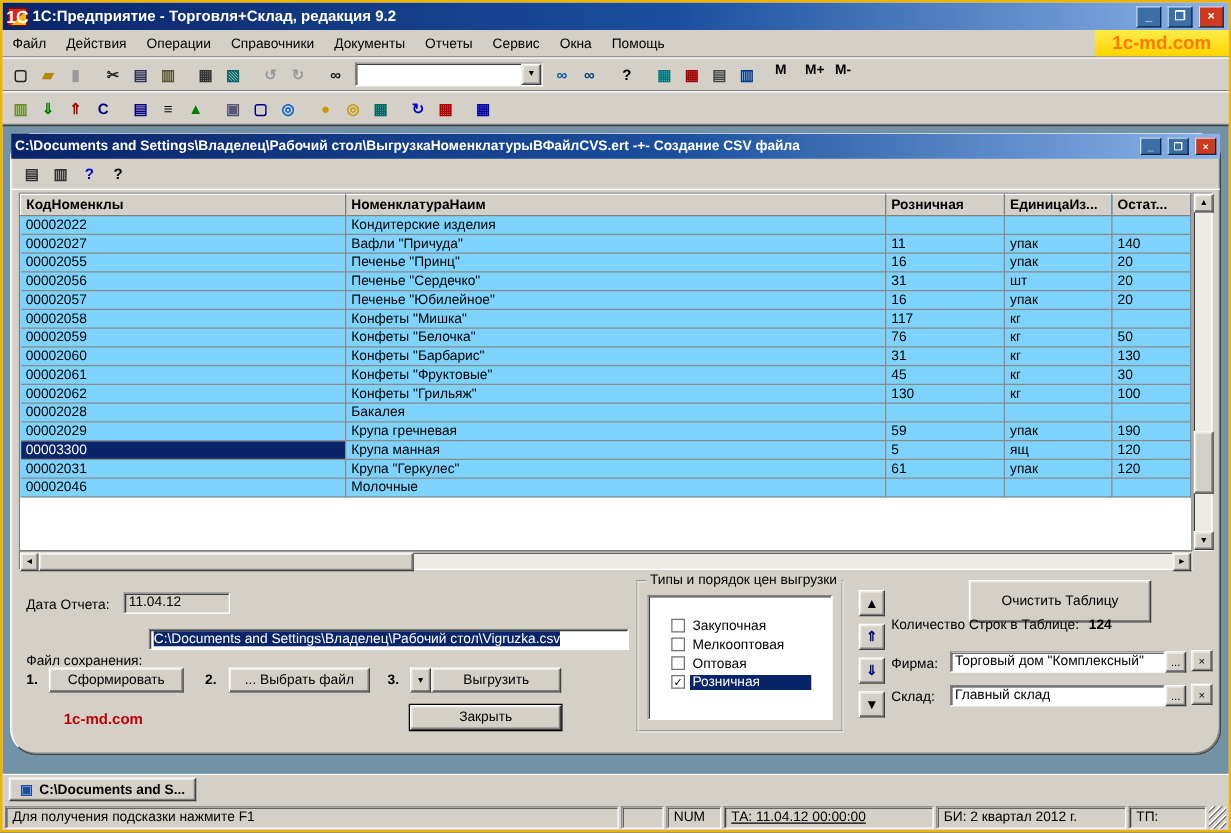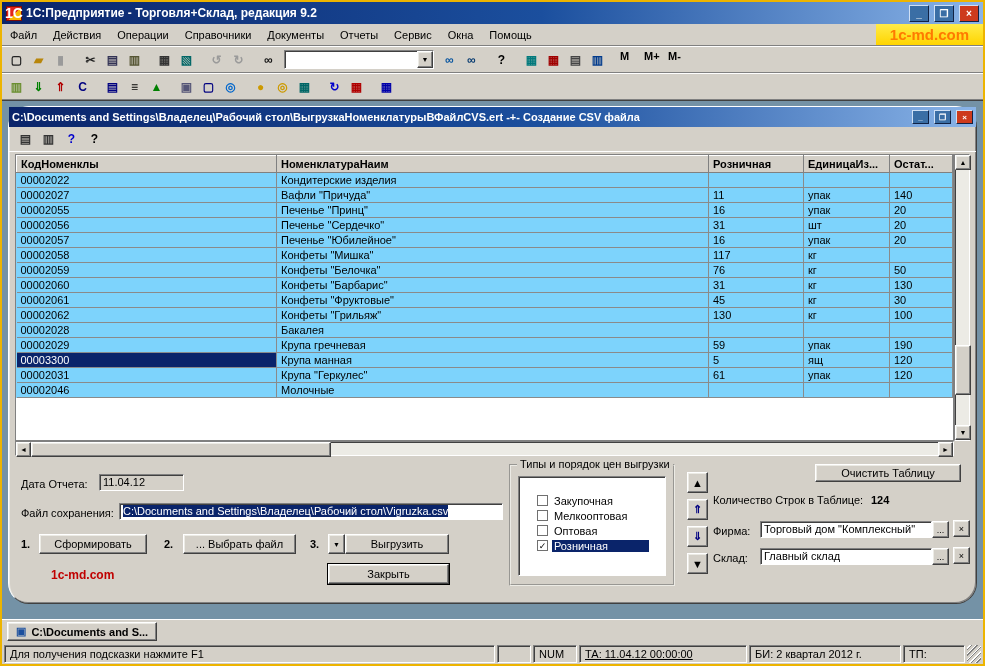--- a/index.html
+++ b/index.html
@@ -405,21 +405,21 @@
           <div class="thumb btn" style="left:15px;top:0;width:300px;height:15px;"></div>
           <div class="sbtn btn rr" style="right:0;left:auto;"></div>
         </div>
         <div class="scorner"></div>
       </div>
 
       <div class="bpanel">
         <span class="lbl" style="left:12px;top:22px;">Дата Отчета:</span>
         <div class="inp sunk" style="left:90px;top:18px;width:85px;background:#d4d0c8;">11.04.12</div>
 
-        <span class="lbl" style="left:12px;top:51px;">Файл сохранения:</span>
+        <span class="lbl" style="left:12px;top:67px;">Файл сохранения:</span>
         <div class="inp field" style="left:110px;top:47px;width:384px;"><span class="seltext">C:\Documents and Settings\Владелец\Рабочий стол\Vigruzka.csv</span></div>
 
         <span class="lbl bold" style="left:12px;top:82px;">1.</span>
         <div class="pbtn btn" style="left:30px;top:78px;width:108px;">Сформировать</div>
         <span class="lbl bold" style="left:155px;top:82px;">2.</span>
         <div class="pbtn btn" style="left:174px;top:78px;width:113px;">... Выбрать файл</div>
         <span class="lbl bold" style="left:301px;top:82px;">3.</span>
         <div class="pbtn btn ddarrow" style="left:319px;top:78px;width:17px;"></div>
         <div class="pbtn btn" style="left:336px;top:78px;width:104px;">Выгрузить</div>
 
@@ -446,21 +446,21 @@
                 <span class="pll">Розничная</span>
               </div>
             </div>
         </div>
 
         <div class="arrbtn btn" style="left:678px;top:16px;">▲</div>
         <div class="arrbtn btn" style="left:678px;top:43px;color:#000080;">⇑</div>
         <div class="arrbtn btn" style="left:678px;top:70px;color:#000080;">⇓</div>
         <div class="arrbtn btn" style="left:678px;top:97px;">▼</div>
 
-        <div class="pbtn btn" style="left:806px;top:8px;width:146px;height:18px;">Очистить Таблицу</div>
+        <div class="pbtn btn" style="left:766px;top:8px;width:146px;height:34px;">Очистить Таблицу</div>
         <span class="lbl" style="left:704px;top:38px;">Количество Строк в Таблице:</span>
         <span class="lbl bold" style="left:862px;top:38px;">124</span>
 
         <span class="lbl" style="left:704px;top:69px;">Фирма:</span>
         <div class="inp field" style="left:751px;top:65px;width:172px;">Торговый дом "Комплексный"</div>
         <div class="smbtn btn" style="left:923px;top:65px;">...</div>
         <div class="smbtn btn" style="left:944px;top:64px;">×</div>
 
         <span class="lbl" style="left:704px;top:96px;">Склад:</span>
         <div class="inp field" style="left:751px;top:92px;width:172px;">Главный склад</div>

